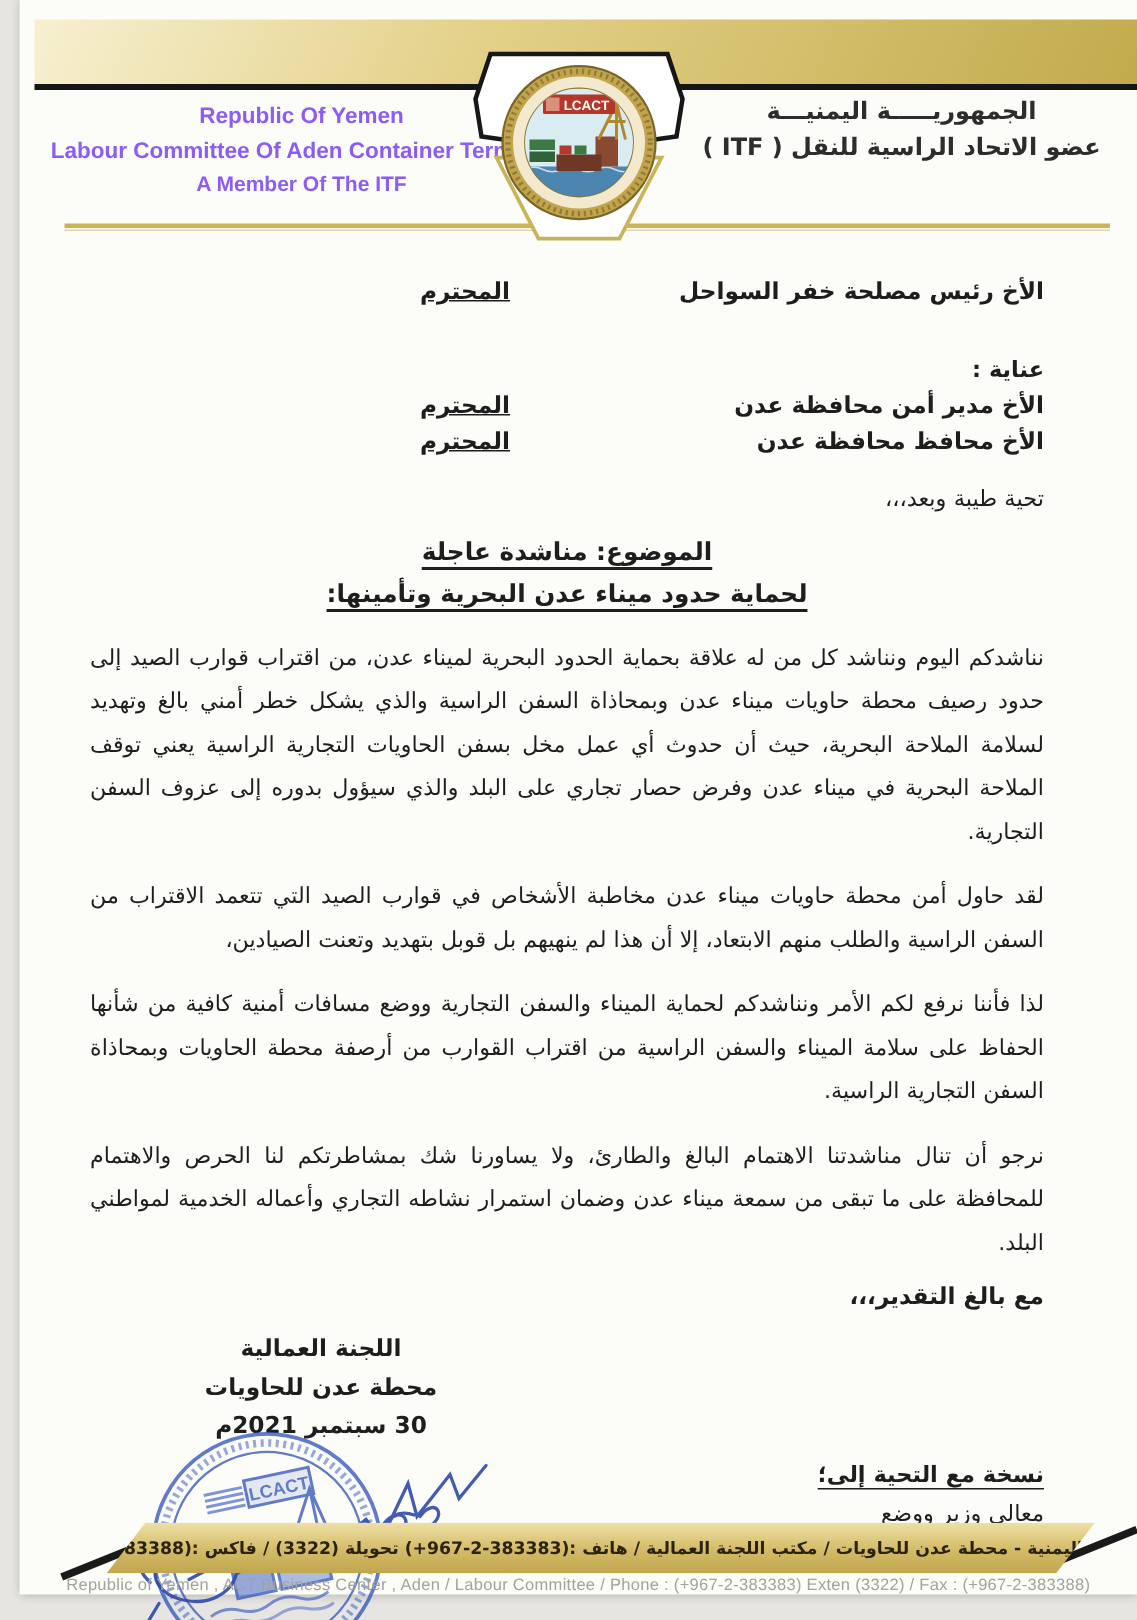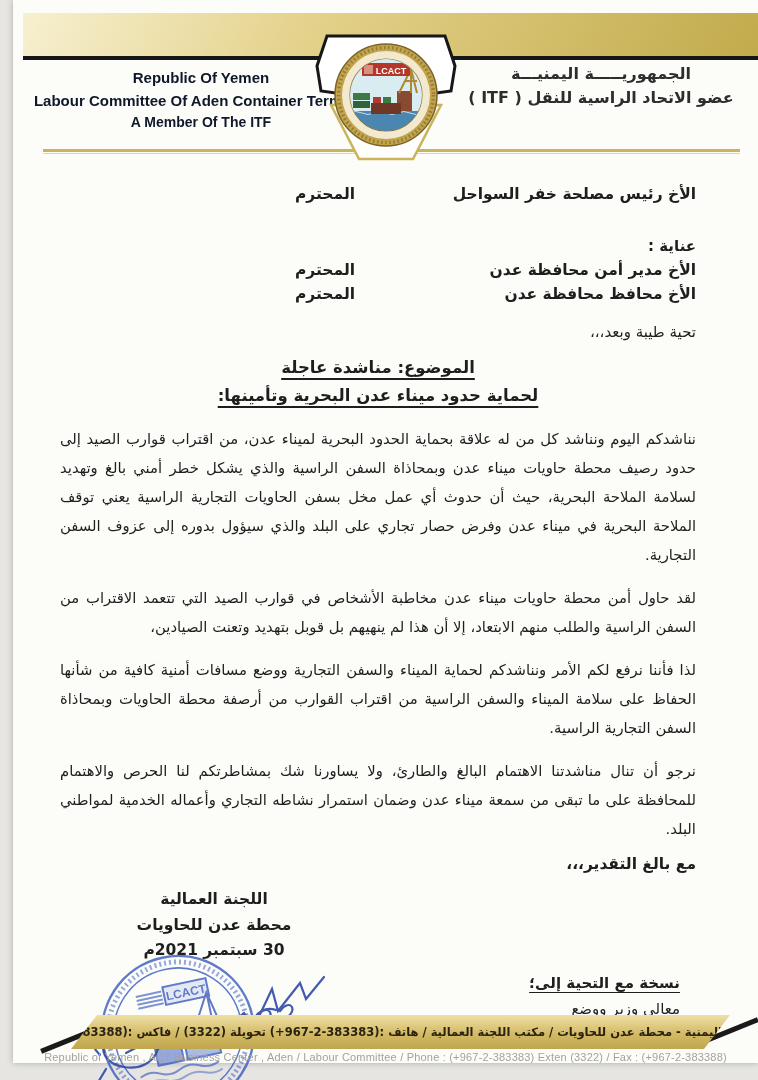--- a/index.html
+++ b/index.html
@@ -5,48 +5,48 @@
   html,body{margin:0;padding:0;width:758px;height:1080px;overflow:hidden;background:#e6e5e2;}
   *{box-sizing:border-box;}
   .photo{position:relative;width:758px;height:1080px;background:#e6e5e2;font-family:"DejaVu Sans",sans-serif;}
   .page{position:absolute;left:13px;top:0;right:0;bottom:17px;background:#fcfcf9;box-shadow:0 0 6px rgba(0,0,0,.25);}
 
   
   .gold-band{position:absolute;top:13px;left:10px;right:0;height:47px;
     background:linear-gradient(115deg,#f7f0d0 0%,#e3d189 40%,#c2ab4c 100%);
     border-bottom:4px solid #161616;}
   .org-en{position:absolute;top:67px;left:14px;width:348px;text-align:center;
-    font-family:"Liberation Sans",sans-serif;font-weight:bold;color:#0f172a;
+    font-family:"Liberation Sans",sans-serif;font-weight:bold;color:#8b5cf6;
     font-size:15px;line-height:1.5;}
   .org-en .l3{font-size:14px;}
   .org-ar{position:absolute;top:62px;right:16px;width:282px;direction:rtl;text-align:center;
     font-weight:bold;color:#2d2d2d;font-size:16px;line-height:1.5;}
   .rule-line{position:absolute;top:149px;left:30px;right:18px;height:3px;background:#c9b45a;}
   .rule-line:after{content:"";position:absolute;top:4px;left:0;right:0;height:1px;background:#e4d79e;}
   .centerpiece{position:absolute;top:33px;left:50%;margin-left:-85px;width:170px;height:152px;}
 
   
   .letter{position:absolute;top:182px;left:47px;right:62px;direction:rtl;color:#1e1e1e;
     font-size:15px;}
   .addr-line{position:relative;font-weight:bold;font-size:15.5px;height:24px;line-height:24px;}
   .addr-first{margin-bottom:28px;}
-  .hon{position:absolute;left:235px;top:0;font-weight:bold;}
+  .hon{position:absolute;left:220px;top:0;font-weight:bold;text-decoration:underline;}
   .attn-label{font-weight:bold;height:24px;line-height:24px;}
   .greeting{margin-top:14px;height:24px;line-height:24px;}
   .subject{margin-top:10px;text-align:center;font-weight:bold;font-size:16.5px;line-height:28px;}
   .subject .u{text-decoration:underline;text-underline-offset:5px;text-decoration-thickness:1.5px;}
   .letter p.body-par{margin:14px 0 0 0;text-align:justify;line-height:29px;font-size:14.8px;}
   .closing{margin-top:12px;text-align:right;font-weight:bold;font-size:15.5px;}
 
   
   .sig-cluster{position:relative;height:250px;margin-top:2px;}
   .sig-block{position:absolute;left:48px;top:12px;width:212px;text-align:center;
     font-weight:bold;font-size:15.5px;line-height:1.65;}
   .stamp-wrap{position:absolute;left:-12px;top:52px;width:300px;height:200px;}
-  .cc-block{position:absolute;right:16px;top:96px;text-align:right;font-size:15px;line-height:1.7;}
+  .cc-block{position:absolute;right:0;top:96px;text-align:right;font-size:15px;line-height:1.7;}
   .cc-title{font-weight:bold;text-decoration:underline;text-underline-offset:4px;}
 
   
   .footer-band{position:absolute;bottom:14px;left:58px;right:28px;height:34px;
     background:linear-gradient(180deg,#eee0a6 0%,#d3ba66 55%,#c0a64d 100%);
     clip-path:polygon(26px 0,100% 0,calc(100% - 26px) 100%,0 100%);
     display:flex;align-items:center;justify-content:center;}
   .footer-ar{direction:rtl;font-weight:bold;font-size:11.5px;color:#2b2310;white-space:nowrap;}
   .tick{position:absolute;width:58px;height:5px;background:#1a1a1a;}
   .tick-left{left:26px;bottom:20px;transform:rotate(-22deg);}

